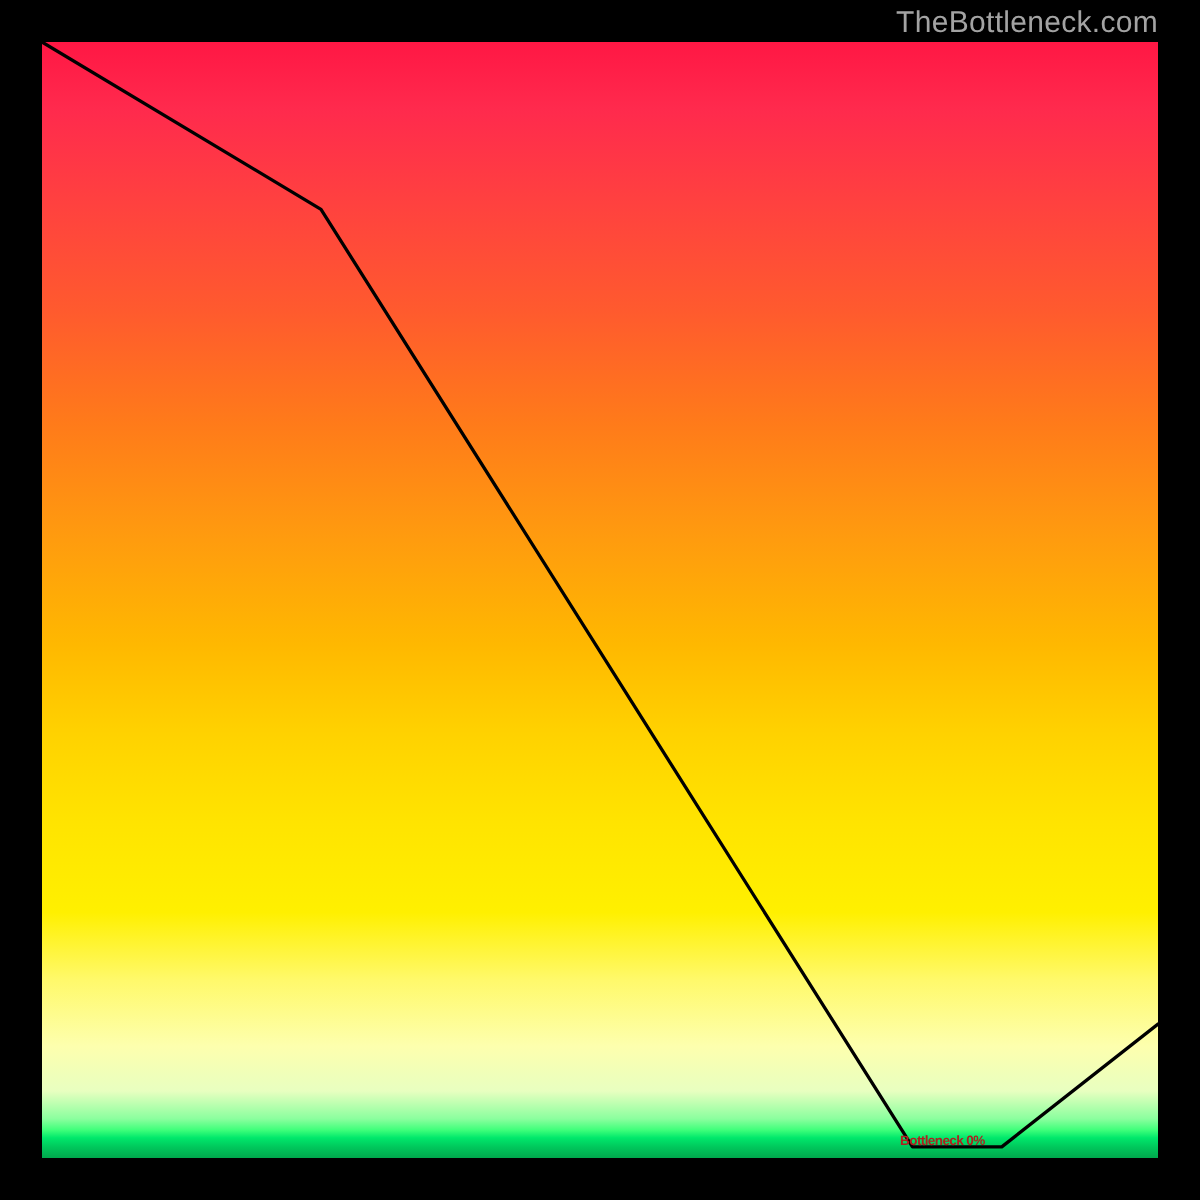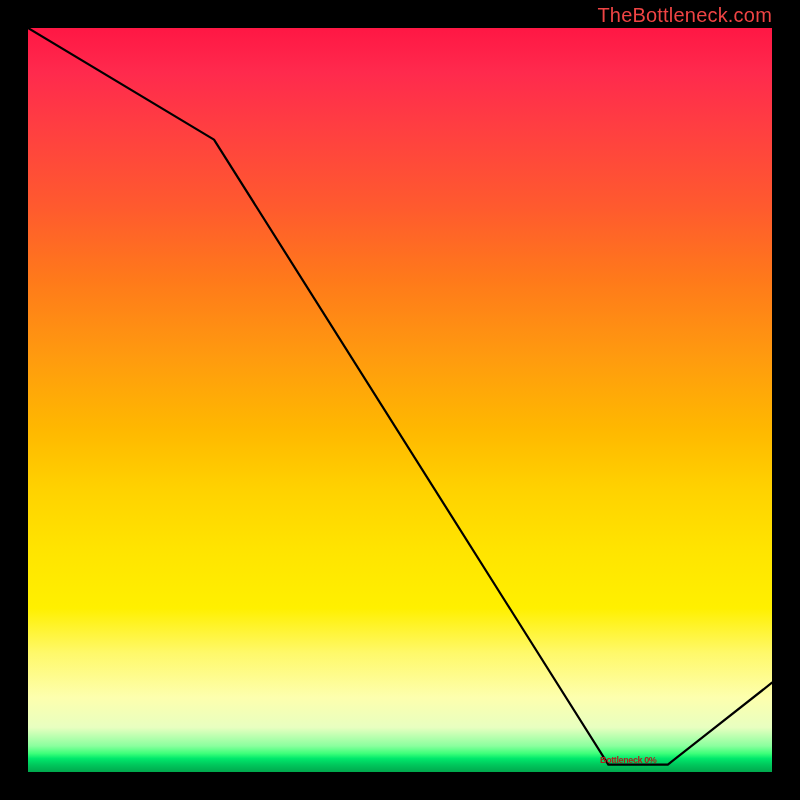--- a/index.html
+++ b/index.html
@@ -1,21 +1,21 @@
 <!DOCTYPE html>
 <html><head>
 <meta charset="utf-8">
 <style>
   * { margin: 0; padding: 0; box-sizing: border-box; }
   html, body { width: 800px; height: 800px; background: #000; overflow: hidden; font-family: Arial, sans-serif; }
   .wrap { position: relative; width: 800px; height: 800px; }
   .attribution {
     position: absolute;
     top: 4px; right: 28px;
-    color: #ef4444; font-size: 20px; letter-spacing: 0.2px;
+    color: #a3a3a3; font-size: 20px; letter-spacing: 0.2px;
   }
   .plot {
     position: absolute;
     left: 28px; top: 28px;
     width: 744px; height: 744px;
     background: #000;
   }
   .gradient {
     position: absolute; inset: 0;
     

